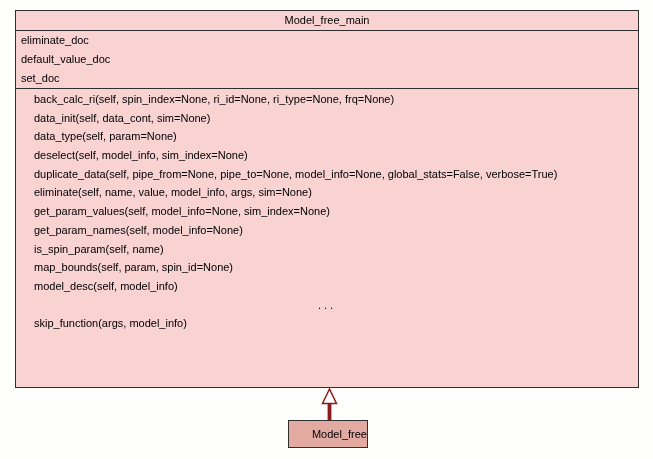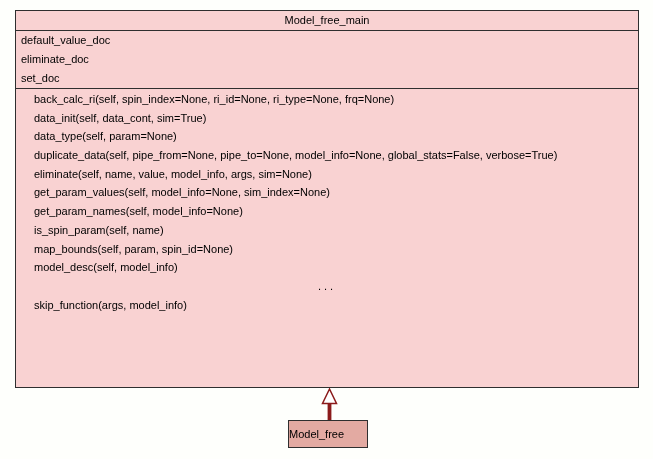--- a/index.html
+++ b/index.html
@@ -48,45 +48,46 @@
   .ellipsis-row{
     height:18.7px;line-height:18.7px;
     text-align:center;font-size:11px;
     letter-spacing:3px;
   }
   .sub-box{
     position:absolute;left:288px;top:420px;width:80px;height:28px;
     box-sizing:border-box;
     background:var(--subclass-fill);
     border:1px solid var(--border);
-    text-align:left;line-height:26px;font-size:11px;
+    text-align:right;line-height:26px;font-size:11px;
     white-space:nowrap;overflow:hidden;
   }
   .arrow-wrap{
     position:absolute;left:316px;top:388px;width:27px;height:32px;
   }
 </style>
 </head>
 <body>
 
 <div class="canvas">
 
   <div class="class-box">
     <div class="class-title">Model_free_main</div>
 
     <div class="attrs">
-      <div class="attr-row">default_value_doc</div>
-        <div class="attr-row">eliminate_doc</div>
+      <div class="attr-row">eliminate_doc</div>
+        <div class="attr-row">default_value_doc</div>
         <div class="attr-row">set_doc</div>
     </div>
 
     <div class="methods">
       <div class="method-row">back_calc_ri(self, spin_index=None, ri_id=None, ri_type=None, frq=None)</div>
-        <div class="method-row">data_init(self, data_cont, sim=True)</div>
+        <div class="method-row">data_init(self, data_cont, sim=None)</div>
         <div class="method-row">data_type(self, param=None)</div>
+        <div class="method-row">deselect(self, model_info, sim_index=None)</div>
         <div class="method-row">duplicate_data(self, pipe_from=None, pipe_to=None, model_info=None, global_stats=False, verbose=True)</div>
         <div class="method-row">eliminate(self, name, value, model_info, args, sim=None)</div>
         <div class="method-row">get_param_values(self, model_info=None, sim_index=None)</div>
         <div class="method-row">get_param_names(self, model_info=None)</div>
         <div class="method-row">is_spin_param(self, name)</div>
         <div class="method-row">map_bounds(self, param, spin_id=None)</div>
         <div class="method-row">model_desc(self, model_info)</div>
       <div class="ellipsis-row">...</div>
       <div class="method-row">skip_function(args, model_info)</div>
     </div>

